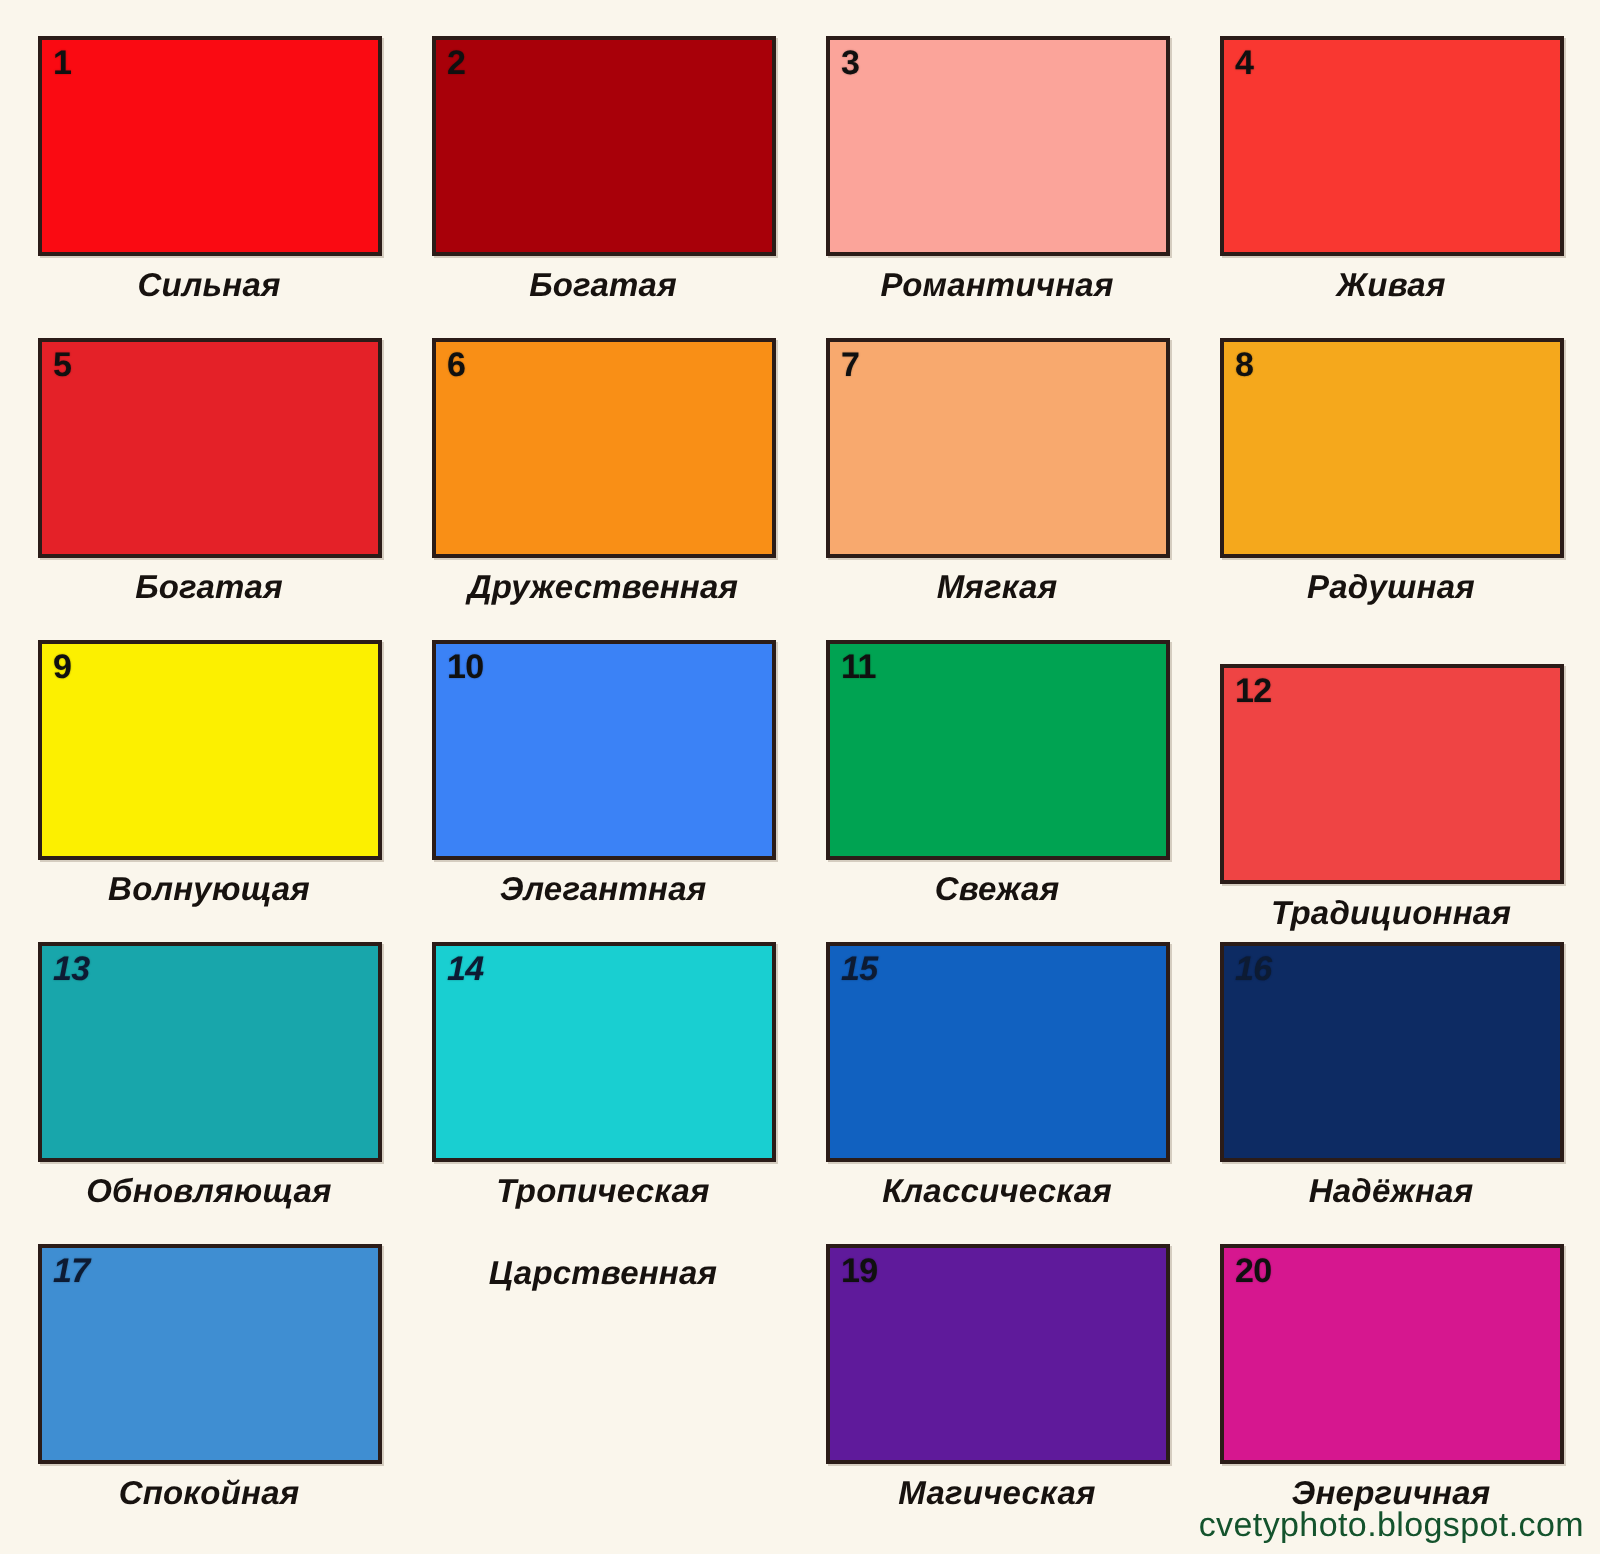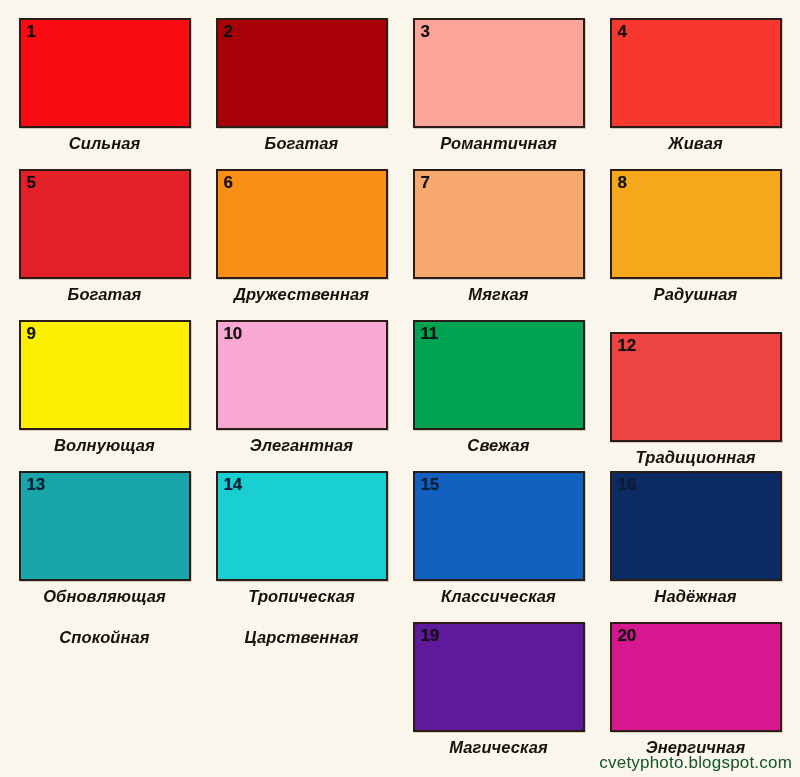--- a/index.html
+++ b/index.html
@@ -55,20 +55,21 @@
     font-family: "Liberation Sans", "DejaVu Sans", sans-serif;
     font-weight: bold;
     font-size: 17px;
     line-height: 20px;
     color: #101010;
     letter-spacing: -0.3px;
     text-shadow: 0 0 1px rgba(0,0,0,0.35);
   }
   .swatch-number.light-num {
     color: #0d1b33;
+    font-style: italic;
   }
   .swatch-label {
     margin-top: 5px;
     font-family: "Liberation Sans", "DejaVu Sans", sans-serif;
     font-style: italic;
     font-weight: bold;
     font-size: 16.5px;
     line-height: 21px;
     color: #17120f;
     white-space: nowrap;
@@ -141,21 +142,21 @@
         </div>
         <div class="swatch-label">Радушная</div>
       </div>
       <div class="swatch-cell">
         <div class="swatch-chip" style="background: rgb(252, 240, 0);">
           <span class="swatch-number">9</span>
         </div>
         <div class="swatch-label">Волнующая</div>
       </div>
       <div class="swatch-cell">
-        <div class="swatch-chip" style="background: #f9a8d4;">
+        <div class="swatch-chip" style="background: #3b82f6;">
           <span class="swatch-number">10</span>
         </div>
         <div class="swatch-label">Элегантная</div>
       </div>
       <div class="swatch-cell">
         <div class="swatch-chip" style="background: rgb(0, 163, 82);">
           <span class="swatch-number">11</span>
         </div>
         <div class="swatch-label">Свежая</div>
       </div>
@@ -183,20 +184,23 @@
         </div>
         <div class="swatch-label">Классическая</div>
       </div>
       <div class="swatch-cell">
         <div class="swatch-chip" style="background: rgb(13, 43, 99);">
           <span class="swatch-number light-num">16</span>
         </div>
         <div class="swatch-label">Надёжная</div>
       </div>
       <div class="swatch-cell">
+        <div class="swatch-chip" style="background: rgb(63, 142, 210);">
+          <span class="swatch-number light-num">17</span>
+        </div>
         <div class="swatch-label">Спокойная</div>
       </div>
       <div class="swatch-cell">
         <div class="swatch-label">Царственная</div>
       </div>
       <div class="swatch-cell">
         <div class="swatch-chip" style="background: rgb(95, 26, 155); text-decoration: underline;">
           <span class="swatch-number">19</span>
         </div>
         <div class="swatch-label">Магическая</div>

